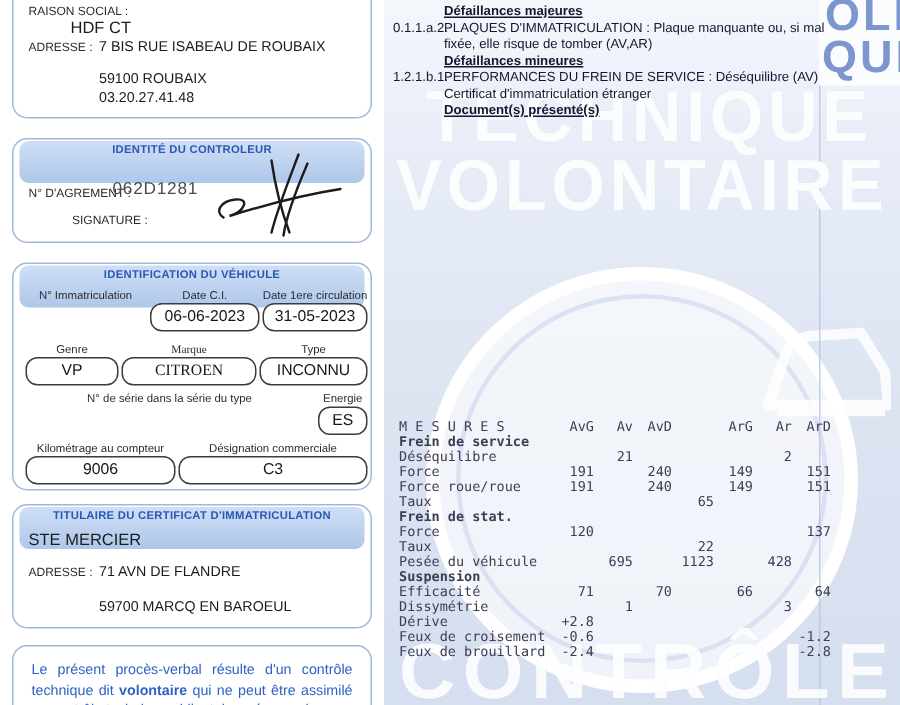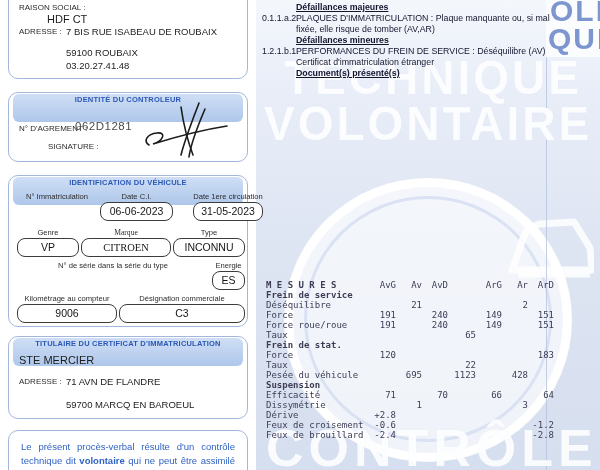--- a/index.html
+++ b/index.html
@@ -43,21 +43,21 @@
   .d-head { font-weight:bold; text-decoration:underline; }
 
   
   .mesures { position:absolute; left:10px; top:280px; z-index:2;
              font-family:"DejaVu Sans Mono", monospace; font-size:9px; line-height:10px; color:#3d3d55; }
   .trow { display:flex; white-space:pre; }
   .tlabel { width:104px; flex:none; }
   .tlabel.bold { font-weight:bold; }
   .tcell { width:26px; flex:none; text-align:right; }
   .tcell.mid { width:28px; }
-  .thead .tlabel { letter-spacing:0;font-weight:bold; }
+  .thead .tlabel { letter-spacing:0; }
 
   
   .box { position:absolute; left:8px; width:240px; background:#fff;
          border:1.5px solid #a2b7da; border-radius:10px; }
   .band { position:absolute; top:1px; left:4px; right:4px; height:28px;
           background:linear-gradient(#cfdef5,#aec7ea); border-radius:6px;
           font-size:7.5px; font-weight:bold; color:#2a58b5; text-align:center; line-height:12px;
           letter-spacing:.2px; }
   .lbl  { font-size:8px; color:#2b2b2b; }
   .val-lg { font-size:11px; color:#1c1c1c; }
@@ -76,21 +76,21 @@
   .box2 .sg-lbl { position:absolute; left:10px; top:49px;margin-left:29px; }
   .box2 .sig { position:absolute; left:130px; top:6px; }
 
   .box3 { top:175px; height:152px; }
   .field { position:absolute; text-align:center; }
   .field .flbl { font-size:7.6px; color:#2b2b2b; margin-bottom:1px; white-space:nowrap; }
   .field .fbox { border:1.4px solid #3c3c3c; border-radius:8px; height:19px; background:#fff;
                  font-size:10.5px; color:#161616; line-height:17px; text-align:center; }
   .f-immat  { left:8px;  top:16px; width:80px; }
   .f-dateci { left:91px; top:16px; width:73px; }
-  .f-datec  { left:166px;top:16px; width:70px;margin-left:18px; }
+  .f-datec  { left:166px;top:16px; width:70px; }
   .f-genre  { left:8px;  top:52px; width:62px; }
   .f-marque { left:72px; top:52px; width:90px;font-family:Liberation Serif, serif; }
   .f-type   { left:164px;top:52px; width:72px; }
   .f-serie  { left:8px;  top:85px; width:192px; }
   .f-energ  { left:203px;top:85px; width:33px; }
   .f-km     { left:8px;  top:118px; width:100px; }
   .f-desig  { left:110px;top:118px; width:126px; }
 
   .box4 { top:336px; height:83px; }
   .box4 .ti-val { position:absolute; left:10px; top:17px; }
@@ -155,21 +155,21 @@
     </div>
 
     <div class="mesures">
         <div class="trow thead"><span class="tlabel">M E S U R E S</span><span class="tcell">AvG</span><span class="tcell">Av</span><span class="tcell">AvD</span><span class="tcell mid"></span><span class="tcell">ArG</span><span class="tcell">Ar</span><span class="tcell">ArD</span></div>
         <div class="trow"><span class="tlabel bold">Frein de service</span><span class="tcell"></span><span class="tcell"></span><span class="tcell"></span><span class="tcell mid"></span><span class="tcell"></span><span class="tcell"></span><span class="tcell"></span></div>
         <div class="trow"><span class="tlabel">Déséquilibre</span><span class="tcell"></span><span class="tcell">21</span><span class="tcell"></span><span class="tcell mid"></span><span class="tcell"></span><span class="tcell">2</span><span class="tcell"></span></div>
         <div class="trow"><span class="tlabel">Force</span><span class="tcell">191</span><span class="tcell"></span><span class="tcell">240</span><span class="tcell mid"></span><span class="tcell">149</span><span class="tcell"></span><span class="tcell">151</span></div>
         <div class="trow"><span class="tlabel">Force roue/roue</span><span class="tcell">191</span><span class="tcell"></span><span class="tcell">240</span><span class="tcell mid"></span><span class="tcell">149</span><span class="tcell"></span><span class="tcell">151</span></div>
         <div class="trow"><span class="tlabel">Taux</span><span class="tcell"></span><span class="tcell"></span><span class="tcell"></span><span class="tcell mid">65</span><span class="tcell"></span><span class="tcell"></span><span class="tcell"></span></div>
         <div class="trow"><span class="tlabel bold">Frein de stat.</span><span class="tcell"></span><span class="tcell"></span><span class="tcell"></span><span class="tcell mid"></span><span class="tcell"></span><span class="tcell"></span><span class="tcell"></span></div>
-        <div class="trow"><span class="tlabel">Force</span><span class="tcell">120</span><span class="tcell"></span><span class="tcell"></span><span class="tcell mid"></span><span class="tcell"></span><span class="tcell"></span><span class="tcell">183</span></div>
+        <div class="trow"><span class="tlabel">Force</span><span class="tcell">120</span><span class="tcell"></span><span class="tcell"></span><span class="tcell mid"></span><span class="tcell"></span><span class="tcell"></span><span class="tcell">137</span></div>
         <div class="trow"><span class="tlabel">Taux</span><span class="tcell"></span><span class="tcell"></span><span class="tcell"></span><span class="tcell mid">22</span><span class="tcell"></span><span class="tcell"></span><span class="tcell"></span></div>
         <div class="trow"><span class="tlabel">Pesée du véhicule</span><span class="tcell"></span><span class="tcell">695</span><span class="tcell"></span><span class="tcell mid">1123</span><span class="tcell"></span><span class="tcell">428</span><span class="tcell"></span></div>
         <div class="trow"><span class="tlabel bold">Suspension</span><span class="tcell"></span><span class="tcell"></span><span class="tcell"></span><span class="tcell mid"></span><span class="tcell"></span><span class="tcell"></span><span class="tcell"></span></div>
         <div class="trow"><span class="tlabel">Efficacité</span><span class="tcell">71</span><span class="tcell"></span><span class="tcell">70</span><span class="tcell mid"></span><span class="tcell">66</span><span class="tcell"></span><span class="tcell">64</span></div>
         <div class="trow"><span class="tlabel">Dissymétrie</span><span class="tcell"></span><span class="tcell">1</span><span class="tcell"></span><span class="tcell mid"></span><span class="tcell"></span><span class="tcell">3</span><span class="tcell"></span></div>
         <div class="trow"><span class="tlabel">Dérive</span><span class="tcell">+2.8</span><span class="tcell"></span><span class="tcell"></span><span class="tcell mid"></span><span class="tcell"></span><span class="tcell"></span><span class="tcell"></span></div>
         <div class="trow"><span class="tlabel">Feux de croisement</span><span class="tcell">-0.6</span><span class="tcell"></span><span class="tcell"></span><span class="tcell mid"></span><span class="tcell"></span><span class="tcell"></span><span class="tcell">-1.2</span></div>
         <div class="trow"><span class="tlabel">Feux de brouillard</span><span class="tcell">-2.4</span><span class="tcell"></span><span class="tcell"></span><span class="tcell mid"></span><span class="tcell"></span><span class="tcell"></span><span class="tcell">-2.8</span></div>
       </div>
   </div>

